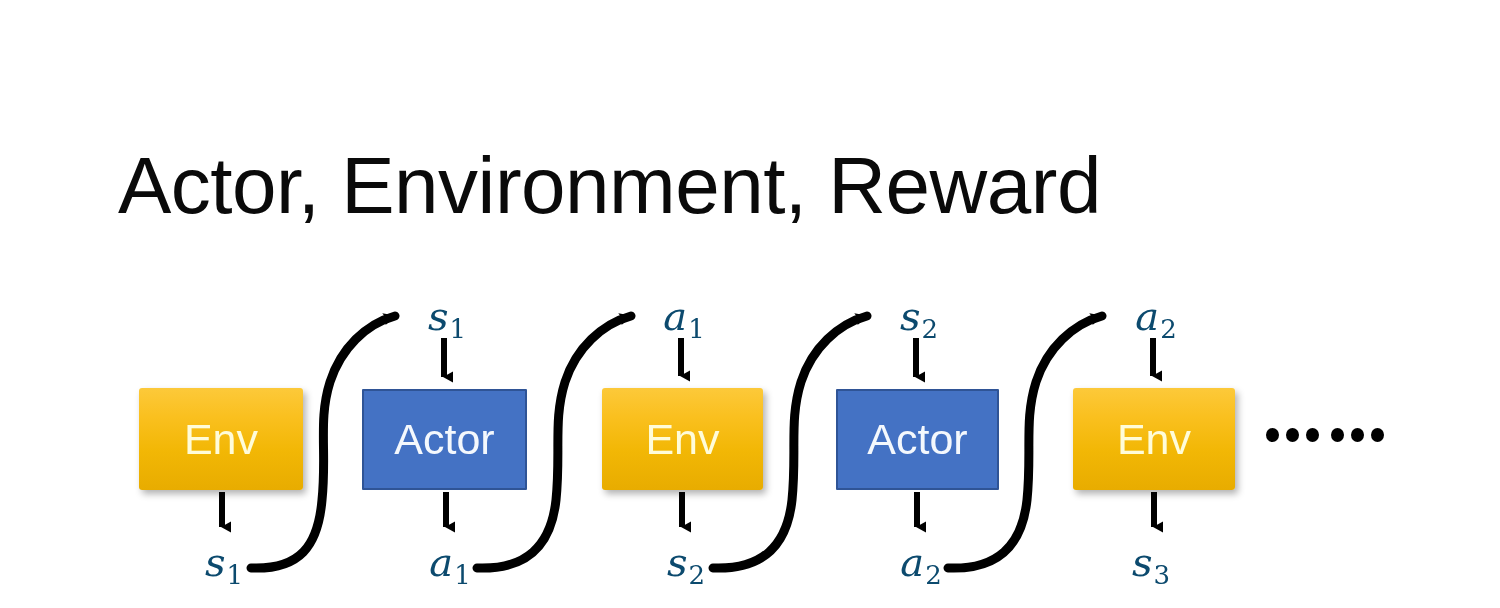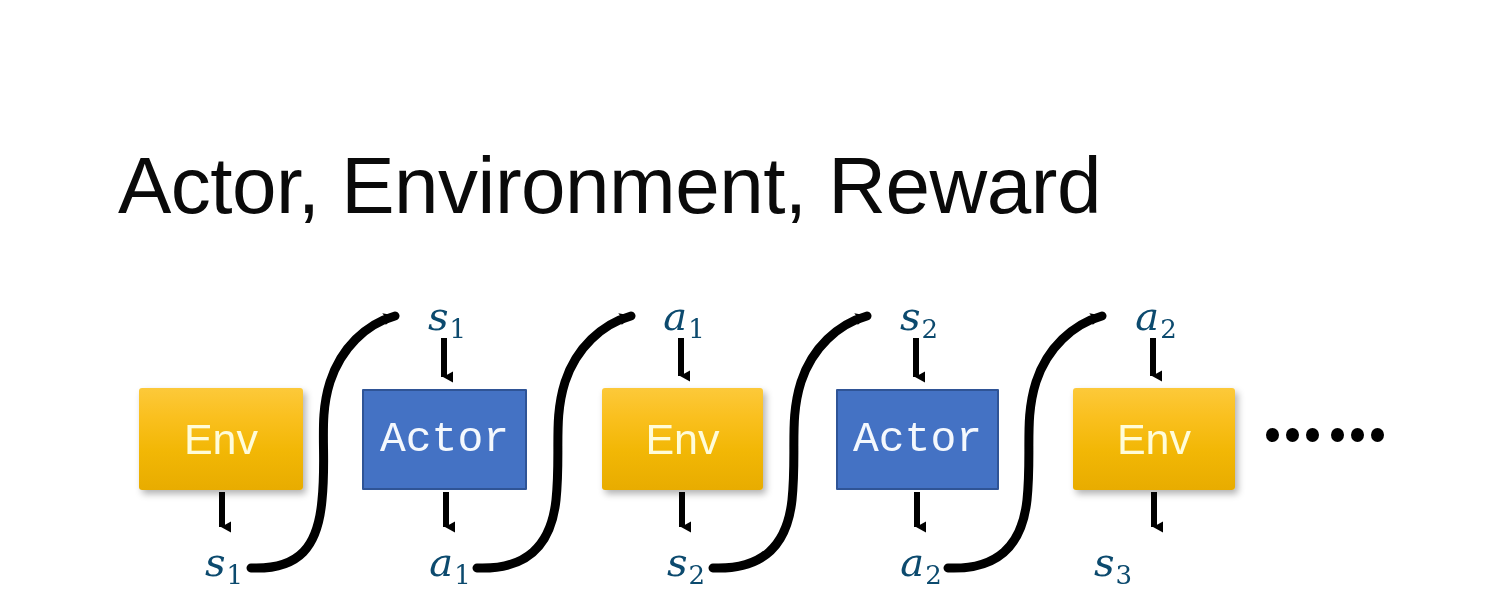--- a/index.html
+++ b/index.html
@@ -64,21 +64,20 @@
   .node-env .node-label {
     color: #FFFCD9;
   }
   .node-actor {
     background: #4472C4;
     border: 2px solid #2F5496;
     border-radius: 1px;
   }
   .node-actor .node-label {
     color: #F4F8FD;
-    font-family: Liberation Mono, monospace;
   }
 
   
   .math-label {
     position: absolute;
     font-family: "DejaVu Serif", serif;
     font-style: italic;
     font-size: 40px;
     line-height: 40px;
     color: #0c4a6e;
@@ -197,21 +196,21 @@
   </div>
 
   <div class="math-label" style="left:686px; top:542px;">
     <span>s</span><span class="sub">2</span>
   </div>
 
   <div class="math-label" style="left:921px; top:542px;">
     <span>a</span><span class="sub">2</span>
   </div>
 
-  <div class="math-label" style="left:1113px; top:542px;">
+  <div class="math-label" style="left:1151px; top:542px;">
     <span>s</span><span class="sub">3</span>
   </div>
 
   <div id="ellipsis">
     <span class="dot"></span>
     <span class="dot"></span>
     <span class="dot"></span>
     <span class="dot dot-gap"></span>
     <span class="dot"></span>
     <span class="dot"></span>

